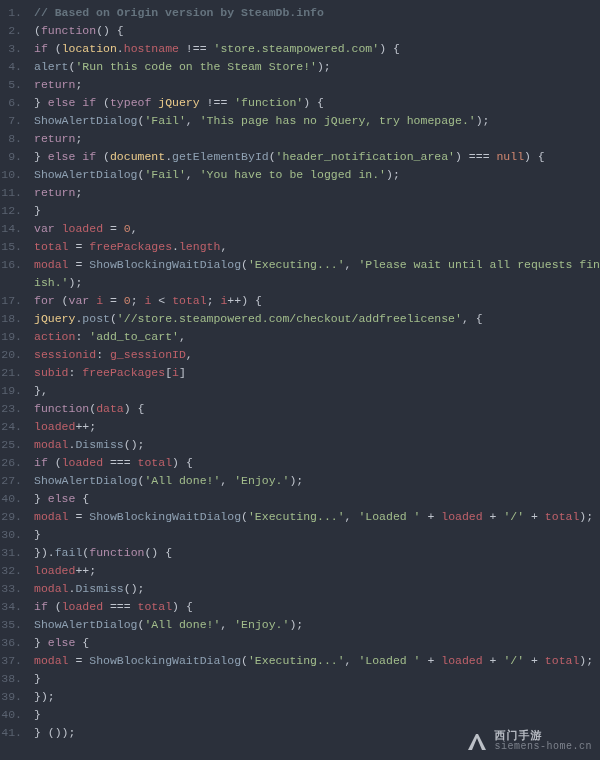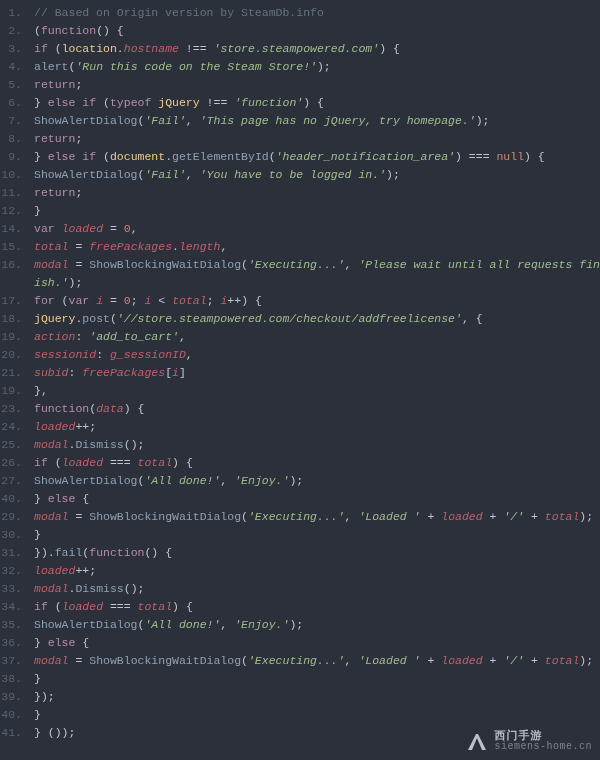--- a/index.html
+++ b/index.html
@@ -28,29 +28,29 @@
     padding-right: 8px;
     flex-shrink: 0;
     user-select: none;
   }
   .code {
     flex: 1;
     padding-left: 4px;
     white-space: pre-wrap;
     word-break: break-all;
   }
-  .c-comment { color: #65737e; }
+  .c-comment { color: #65737e; font-weight: bold; }
   .c-punc    { color: #c0c5ce; }
   .c-kw      { color: #b48ead; }
-  .c-str     { color: #a3be8c; font-style: italic; }
+  .c-str     { color: #a3be8c; }
   .c-fn      { color: #8fa1b3; }
   .c-builtin { color: #ebcb8b; }
   .c-num     { color: #d08770; }
   .c-const   { color: #d08770; }
-  .c-var     { color: #bf616a; font-style: italic; }
+  .c-var     { color: #bf616a; }
   .c-op      { color: #c0c5ce; }
 
   .watermark {
     position: absolute;
     right: 8px;
     bottom: 6px;
     display: flex;
     align-items: center;
     gap: 4px;
     opacity: 0.85;

